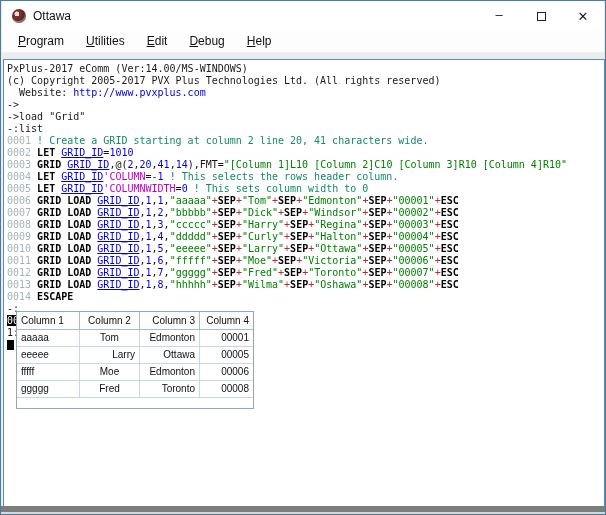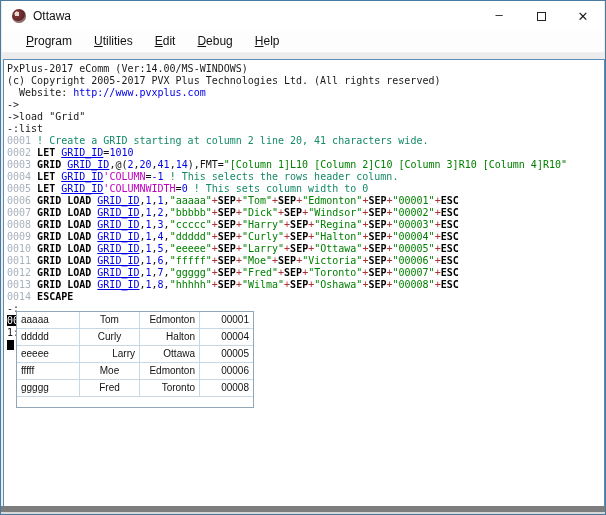--- a/index.html
+++ b/index.html
@@ -28,21 +28,21 @@
     width:42px; height:100%; display:flex; align-items:center; justify-content:center;
     color:#222; font-size:13px; cursor:default;
   }
   .ctrl .maxbox{ width:9px; height:9px; border:1px solid #222; display:inline-block; }
   .ctrl.min span{ position:relative; top:-2px; }
 
   
   .menubar{
     position:absolute; left:1px; top:30px; right:1px; height:22px;
     background:#fdfdfd; display:flex; align-items:center;
-    font-size:12px; color:#111; padding-left:16px;
+    font-size:12px; color:#111; padding-left:8px;
     border-bottom:1px solid #f0f0f0;
   }
   .menu-item{ padding:2px 8px 3px 8px; margin-right:6px; }
   .menu-item u{ text-decoration:underline; }
 
   
   .terminal{
     position:absolute; left:2px; top:58px; width:602px; height:448px;
     background:#ffffff; border:1px solid var(--c-termborder);
   }
@@ -132,31 +132,31 @@
       <div class="menu-item"><u>U</u>tilities</div>
       <div class="menu-item"><u>E</u>dit</div>
       <div class="menu-item"><u>D</u>ebug</div>
       <div class="menu-item"><u>H</u>elp</div>
     </div>
 
   <div class="terminal">
     <div class="term-lines" id="termlines"><div class="line"><span class="txt">PxPlus-2017 eComm (Ver:14.00/MS-WINDOWS)</span></div><div class="line"><span class="txt">(c) Copyright 2005-2017 PVX Plus Technologies Ltd. (All rights reserved)</span></div><div class="line"><span class="txt">  Website: </span><span class="url">http://www.pvxplus.com</span></div><div class="line"><span class="txt">-&gt;</span></div><div class="line"><span class="txt">-&gt;load "Grid"</span></div><div class="line"><span class="txt">-:list</span></div><div class="line"><span class="lnum">0001 </span><span class="com">! Create a GRID starting at column 2 line 20, 41 characters wide.</span></div><div class="line"><span class="lnum">0002 </span><span class="kw">LET </span><span class="var">GRID_ID</span><span class="op">=</span><span class="num">1010</span></div><div class="line"><span class="lnum">0003 </span><span class="kw">GRID </span><span class="var">GRID_ID</span><span class="op">,@(</span><span class="num">2</span><span class="op">,</span><span class="num">20</span><span class="op">,</span><span class="num">41</span><span class="op">,</span><span class="num">14</span><span class="op">),FMT=</span><span class="str">"[Column 1]L10 [Column 2]C10 [Column 3]R10 [Column 4]R10"</span></div><div class="line"><span class="lnum">0004 </span><span class="kw">LET </span><span class="var">GRID_ID</span><span class="prop">'COLUMN</span><span class="op">=</span><span class="num">-1</span><span class="op"> </span><span class="com">! This selects the rows header column.</span></div><div class="line"><span class="lnum">0005 </span><span class="kw">LET </span><span class="var">GRID_ID</span><span class="prop">'COLUMNWIDTH</span><span class="op">=</span><span class="num">0</span><span class="op"> </span><span class="com">! This sets column width to 0</span></div><div class="line"><span class="lnum">0006 </span><span class="kw">GRID LOAD </span><span class="var">GRID_ID</span><span class="op">,</span><span class="num">1</span><span class="op">,</span><span class="num">1</span><span class="op">,</span><span class="str">"aaaaa"</span><span class="plus">+</span><span class="sys">SEP</span><span class="plus">+</span><span class="str">"Tom"</span><span class="plus">+</span><span class="sys">SEP</span><span class="plus">+</span><span class="str">"Edmonton"</span><span class="plus">+</span><span class="sys">SEP</span><span class="plus">+</span><span class="str">"00001"</span><span class="plus">+</span><span class="sys">ESC</span></div><div class="line"><span class="lnum">0007 </span><span class="kw">GRID LOAD </span><span class="var">GRID_ID</span><span class="op">,</span><span class="num">1</span><span class="op">,</span><span class="num">2</span><span class="op">,</span><span class="str">"bbbbb"</span><span class="plus">+</span><span class="sys">SEP</span><span class="plus">+</span><span class="str">"Dick"</span><span class="plus">+</span><span class="sys">SEP</span><span class="plus">+</span><span class="str">"Windsor"</span><span class="plus">+</span><span class="sys">SEP</span><span class="plus">+</span><span class="str">"00002"</span><span class="plus">+</span><span class="sys">ESC</span></div><div class="line"><span class="lnum">0008 </span><span class="kw">GRID LOAD </span><span class="var">GRID_ID</span><span class="op">,</span><span class="num">1</span><span class="op">,</span><span class="num">3</span><span class="op">,</span><span class="str">"ccccc"</span><span class="plus">+</span><span class="sys">SEP</span><span class="plus">+</span><span class="str">"Harry"</span><span class="plus">+</span><span class="sys">SEP</span><span class="plus">+</span><span class="str">"Regina"</span><span class="plus">+</span><span class="sys">SEP</span><span class="plus">+</span><span class="str">"00003"</span><span class="plus">+</span><span class="sys">ESC</span></div><div class="line"><span class="lnum">0009 </span><span class="kw">GRID LOAD </span><span class="var">GRID_ID</span><span class="op">,</span><span class="num">1</span><span class="op">,</span><span class="num">4</span><span class="op">,</span><span class="str">"ddddd"</span><span class="plus">+</span><span class="sys">SEP</span><span class="plus">+</span><span class="str">"Curly"</span><span class="plus">+</span><span class="sys">SEP</span><span class="plus">+</span><span class="str">"Halton"</span><span class="plus">+</span><span class="sys">SEP</span><span class="plus">+</span><span class="str">"00004"</span><span class="plus">+</span><span class="sys">ESC</span></div><div class="line"><span class="lnum">0010 </span><span class="kw">GRID LOAD </span><span class="var">GRID_ID</span><span class="op">,</span><span class="num">1</span><span class="op">,</span><span class="num">5</span><span class="op">,</span><span class="str">"eeeee"</span><span class="plus">+</span><span class="sys">SEP</span><span class="plus">+</span><span class="str">"Larry"</span><span class="plus">+</span><span class="sys">SEP</span><span class="plus">+</span><span class="str">"Ottawa"</span><span class="plus">+</span><span class="sys">SEP</span><span class="plus">+</span><span class="str">"00005"</span><span class="plus">+</span><span class="sys">ESC</span></div><div class="line"><span class="lnum">0011 </span><span class="kw">GRID LOAD </span><span class="var">GRID_ID</span><span class="op">,</span><span class="num">1</span><span class="op">,</span><span class="num">6</span><span class="op">,</span><span class="str">"fffff"</span><span class="plus">+</span><span class="sys">SEP</span><span class="plus">+</span><span class="str">"Moe"</span><span class="plus">+</span><span class="sys">SEP</span><span class="plus">+</span><span class="str">"Victoria"</span><span class="plus">+</span><span class="sys">SEP</span><span class="plus">+</span><span class="str">"00006"</span><span class="plus">+</span><span class="sys">ESC</span></div><div class="line"><span class="lnum">0012 </span><span class="kw">GRID LOAD </span><span class="var">GRID_ID</span><span class="op">,</span><span class="num">1</span><span class="op">,</span><span class="num">7</span><span class="op">,</span><span class="str">"ggggg"</span><span class="plus">+</span><span class="sys">SEP</span><span class="plus">+</span><span class="str">"Fred"</span><span class="plus">+</span><span class="sys">SEP</span><span class="plus">+</span><span class="str">"Toronto"</span><span class="plus">+</span><span class="sys">SEP</span><span class="plus">+</span><span class="str">"00007"</span><span class="plus">+</span><span class="sys">ESC</span></div><div class="line"><span class="lnum">0013 </span><span class="kw">GRID LOAD </span><span class="var">GRID_ID</span><span class="op">,</span><span class="num">1</span><span class="op">,</span><span class="num">8</span><span class="op">,</span><span class="str">"hhhhh"</span><span class="plus">+</span><span class="sys">SEP</span><span class="plus">+</span><span class="str">"Wilma"</span><span class="plus">+</span><span class="sys">SEP</span><span class="plus">+</span><span class="str">"Oshawa"</span><span class="plus">+</span><span class="sys">SEP</span><span class="plus">+</span><span class="str">"00008"</span><span class="plus">+</span><span class="sys">ESC</span></div><div class="line"><span class="lnum">0014 </span><span class="kw">ESCAPE</span></div><div class="line"><span class="txt">-:</span></div><div class="line"><span class="inv">00</span></div><div class="line"><span class="txt">1:</span></div><div class="line"><span class="cursor"></span></div></div>
 
     <div class="gridbox" id="gridbox">
+        <div class="grow ghead">
+          <div class="gcell c0" style="text-align: left;">Column 1</div>
+          <div class="gcell c1" style="text-align: center;">Column 2</div>
+          <div class="gcell c2" style="text-align: right;">Column 3</div>
+          <div class="gcell c3" style="text-align: right;">Column 4</div>
+        </div>
         <div class="grow">
           <div class="gcell c0" style="text-align: left;">aaaaa</div>
           <div class="gcell c1" style="text-align: center;">Tom</div>
           <div class="gcell c2" style="text-align: right;">Edmonton</div>
           <div class="gcell c3" style="text-align: right;">00001</div>
-        </div>
-        <div class="grow">
-          <div class="gcell c0" style="text-align: left;">ddddd</div>
-          <div class="gcell c1" style="text-align: center;">Curly</div>
-          <div class="gcell c2" style="text-align: right;">Halton</div>
-          <div class="gcell c3" style="text-align: right;">00004</div>
         </div>
         <div class="grow">
           <div class="gcell c0" style="text-align: left;">eeeee</div>
           <div class="gcell c1" style="text-align: right;">Larry</div>
           <div class="gcell c2" style="text-align: right;">Ottawa</div>
           <div class="gcell c3" style="text-align: right;">00005</div>
         </div>
         <div class="grow">
           <div class="gcell c0" style="text-align: left;">fffff</div>
           <div class="gcell c1" style="text-align: center;">Moe</div>

